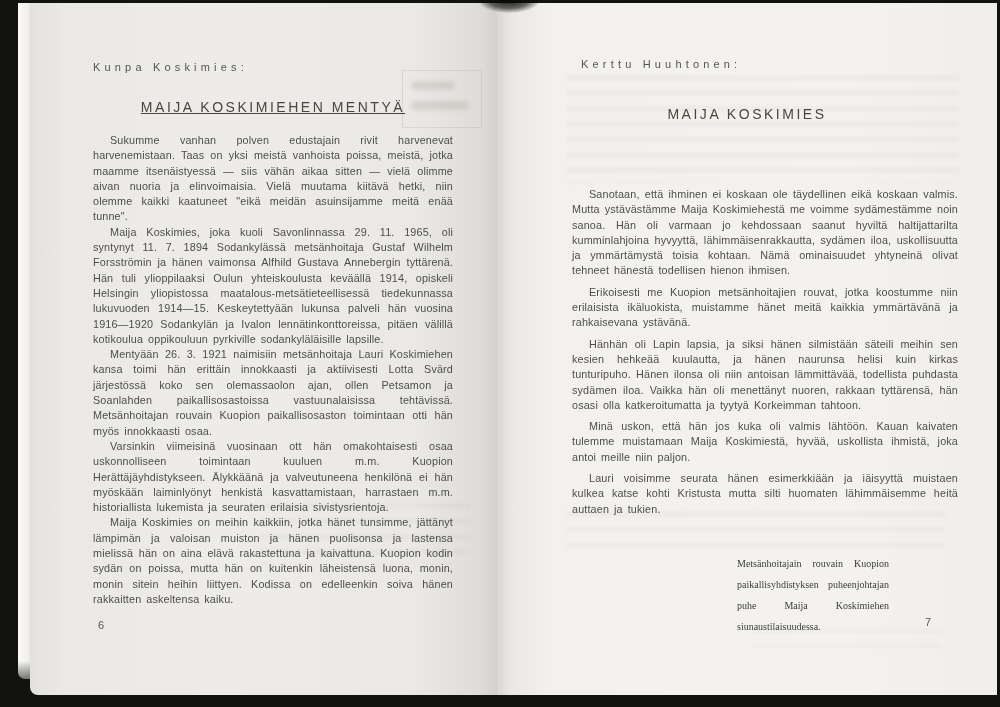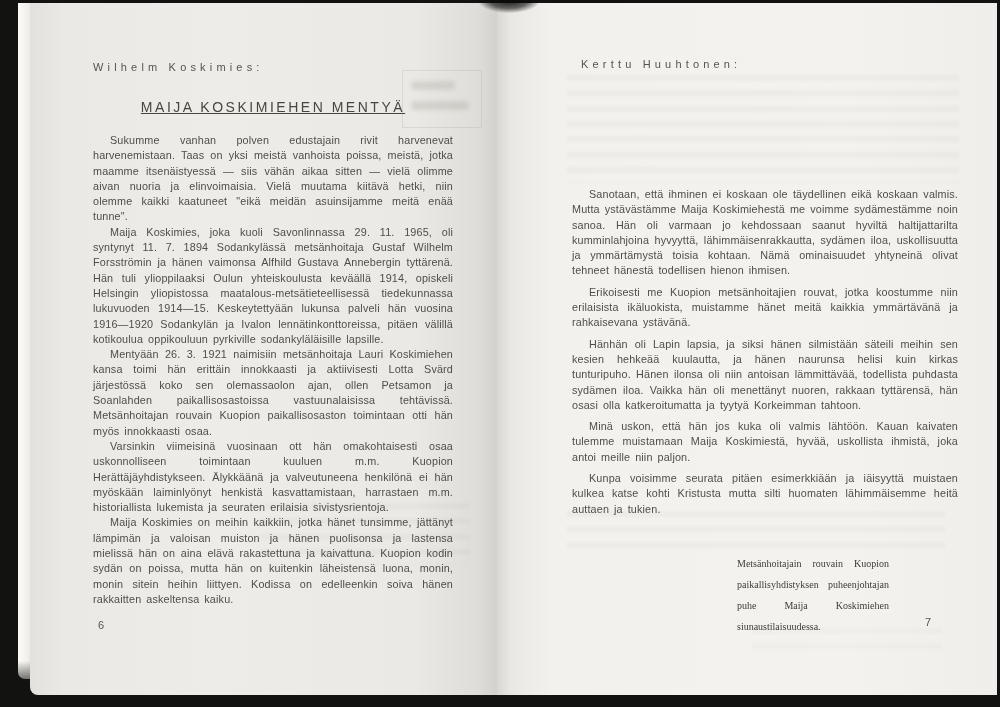--- a/index.html
+++ b/index.html
@@ -89,21 +89,21 @@
 <body>
 
 <div class="book">
 
   <div class="fore-edge"></div>
 
   <div class="page page-left">
     <div class="ghost-box"></div>
     <div class="show-through" style="left:230px;top:500px;width:210px;height:62px;"></div>
 
-    <div class="byline" style="left:63px;top:58px;">Wilhelm Koskimies:</div>
+    <div class="byline" style="left:63px;top:58px;">Kunpa Koskimies:</div>
 
     <div class="article-title" style="left:63px;top:96px;width:360px;text-decoration:underline;">MAIJA KOSKIMIEHEN MENTYÄ</div>
 
     <div class="body-text" style="left:63px;top:130px;width:360px;">
       <p>Sukumme vanhan polven edustajain rivit harvenevat harvenemistaan. Taas on yksi meistä vanhoista poissa, meistä, jotka maamme itsenäistyessä — siis vähän aikaa sitten — vielä olimme aivan nuoria ja elinvoimaisia. Vielä muutama kiitävä hetki, niin olemme kaikki kaatuneet "eikä meidän asuinsijamme meitä enää tunne".</p>
       <p>Maija Koskimies, joka kuoli Savonlinnassa 29. 11. 1965, oli syntynyt 11. 7. 1894 Sodankylässä metsänhoitaja Gustaf Wilhelm Forsströmin ja hänen vaimonsa Alfhild Gustava Annebergin tyttärenä. Hän tuli ylioppilaaksi Oulun yhteiskoulusta keväällä 1914, opiskeli Helsingin yliopistossa maatalous-metsätieteellisessä tiedekunnassa lukuvuoden 1914—15. Keskeytettyään lukunsa palveli hän vuosina 1916—1920 Sodankylän ja Ivalon lennätinkonttoreissa, pitäen välillä kotikoulua oppikouluun pyrkiville sodankyläläisille lapsille.</p>
       <p>Mentyään 26. 3. 1921 naimisiin metsänhoitaja Lauri Koskimiehen kansa toimi hän erittäin innokkaasti ja aktiivisesti Lotta Svärd järjestössä koko sen olemassaolon ajan, ollen Petsamon ja Soanlahden paikallisosastoissa vastuunalaisissa tehtävissä. Metsänhoitajan rouvain Kuopion paikallisosaston toimintaan otti hän myös innokkaasti osaa.</p>
       <p>Varsinkin viimeisinä vuosinaan ott hän omakohtaisesti osaa uskonnolliseen toimintaan kuuluen m.m. Kuopion Herättäjäyhdistykseen. Älykkäänä ja valveutuneena henkilönä ei hän myöskään laiminlyönyt henkistä kasvattamistaan, harrastaen m.m. historiallista lukemista ja seuraten erilaisia sivistysrientoja.</p>
       <p>Maija Koskimies on meihin kaikkiin, jotka hänet tunsimme, jättänyt lämpimän ja valoisan muiston ja hänen puolisonsa ja lastensa mielissä hän on aina elävä rakastettuna ja kaivattuna. Kuopion kodin sydän on poissa, mutta hän on kuitenkin läheistensä luona, monin, monin sitein heihin liittyen. Kodissa on edelleenkin soiva hänen rakkaitten askeltensa kaiku.</p>
     </div>
@@ -111,28 +111,29 @@
     <div class="page-number" style="left:68px;top:616px;">6</div>
   </div>
 
   <div class="page page-right">
     <div class="show-through" style="left:70px;top:72px;width:392px;height:108px;"></div>
     <div class="show-through" style="left:70px;top:508px;width:378px;height:46px;"></div>
     <div class="show-through" style="left:255px;top:625px;width:190px;height:30px;opacity:.07;"></div>
 
     <div class="byline" style="left:68px;top:55px;padding-left:16px;">Kerttu Huuhtonen:</div>
 
+    <div class="article-title" style="left:50px;top:103px;width:400px;">MAIJA KOSKIMIES</div>
 
 
     <div class="body-text spaced" style="left:75px;top:184px;width:386px;">
       <p>Sanotaan, että ihminen ei koskaan ole täydellinen eikä koskaan valmis. Mutta ystävästämme Maija Koskimiehestä me voimme sydämestämme noin sanoa. Hän oli varmaan jo kehdossaan saanut hyviltä haltijattarilta kumminlahjoina hyvyyttä, lähimmäisenrakkautta, sydämen iloa, uskollisuutta ja ymmärtämystä toisia kohtaan. Nämä ominaisuudet yhtyneinä olivat tehneet hänestä todellisen hienon ihmisen.</p>
       <p>Erikoisesti me Kuopion metsänhoitajien rouvat, jotka koostumme niin erilaisista ikäluokista, muistamme hänet meitä kaikkia ymmärtävänä ja rahkaisevana ystävänä.</p>
       <p>Hänhän oli Lapin lapsia, ja siksi hänen silmistään säteili meihin sen kesien hehkeää kuulautta, ja hänen naurunsa helisi kuin kirkas tunturipuho. Hänen ilonsa oli niin antoisan lämmittävää, todellista puhdasta sydämen iloa. Vaikka hän oli menettänyt nuoren, rakkaan tyttärensä, hän osasi olla katkeroitumatta ja tyytyä Korkeimman tahtoon.</p>
       <p>Minä uskon, että hän jos kuka oli valmis lähtöön. Kauan kaivaten tulemme muistamaan Maija Koskimiestä, hyvää, uskollista ihmistä, joka antoi meille niin paljon.</p>
-      <p>Kunpa voisimme seurata pitäen esimerkkiään ja iäisyyttä muistaen kulkea katse kohti Kristusta mutta silti huomaten lähimmäisemme heitä auttaen ja tukien.</p>
+      <p>Lauri voisimme seurata hänen esimerkkiään ja iäisyyttä muistaen kulkea katse kohti Kristusta mutta silti huomaten lähimmäisemme heitä auttaen ja tukien.</p>
     </div>
 
     <div class="closing-note" style="left:240px;top:550px;width:152px;">Metsänhoitajain rouvain Kuopion paikallisyhdistyksen puheenjohtajan puhe Maija Koskimiehen siunaustilaisuudessa.</div>
 
     <div class="page-number" style="left:428px;top:613px;">7</div>
   </div>
 
   <div class="gutter-blob"></div>
 </div>
 

